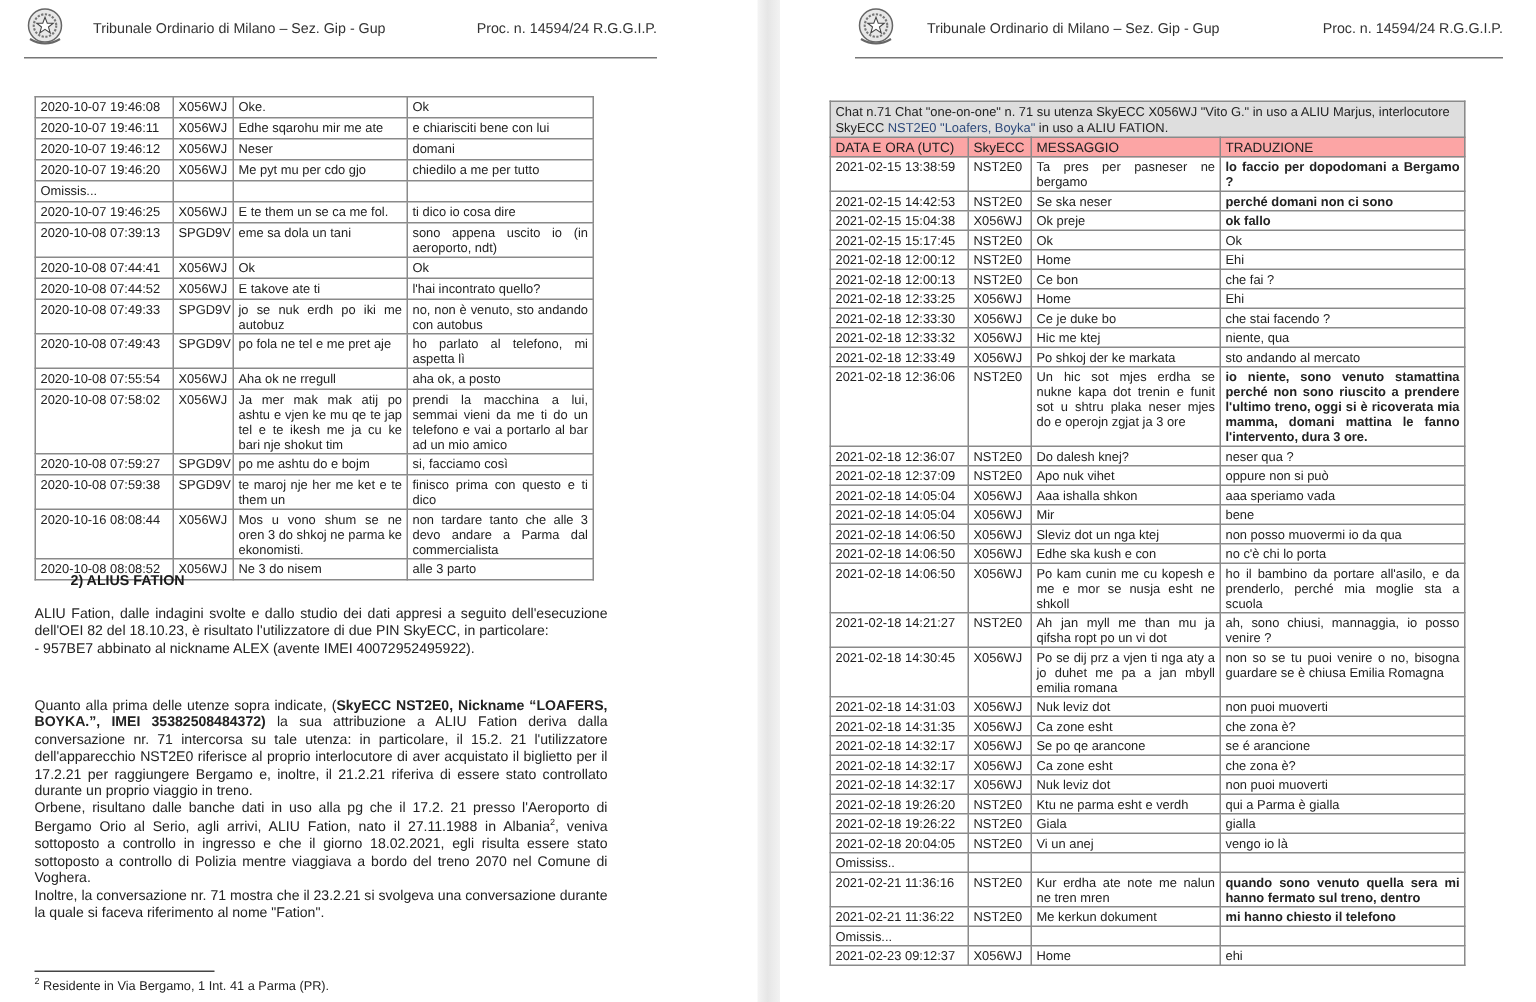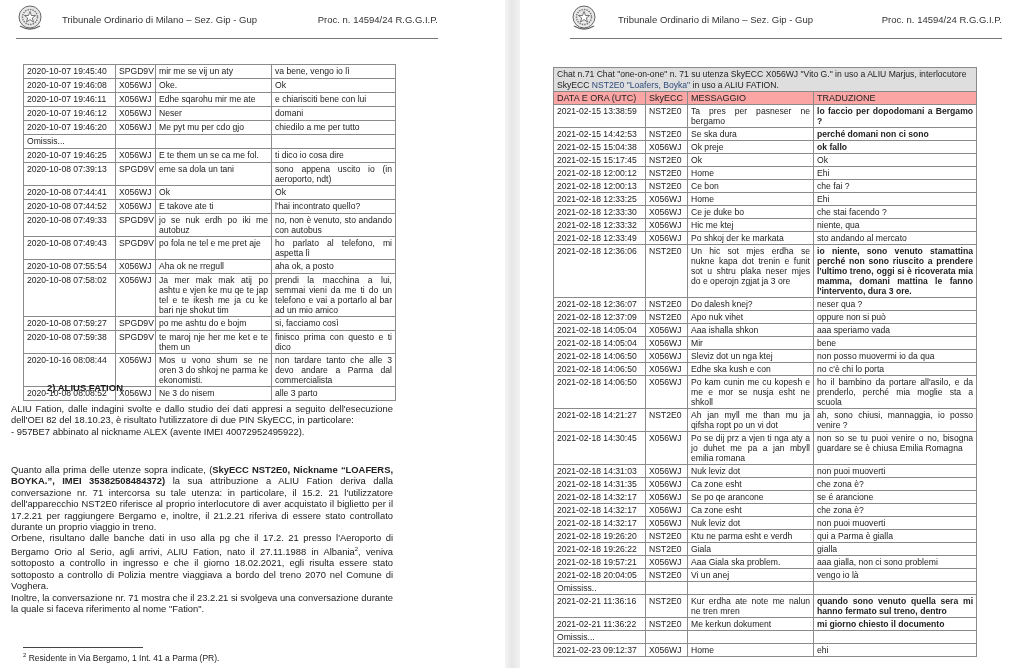--- a/index.html
+++ b/index.html
@@ -23,21 +23,21 @@
 
   table { border-collapse: collapse; font-size: 8.6px; color: #222; table-layout: fixed; }
   td { border: 1px solid #8a8a8a; padding: 1px 3px; vertical-align: top; line-height: 10px; }
   td.j { text-align: justify; }
   td.b { font-weight: bold; }
 
   #left-table { position: absolute; left: 23px; top: 64px; width: 372px; }
   #left-table td { height: 14px; }
 
   .section-title { position: absolute; left: 23px; top: 382px; font-size: 9.5px; font-weight: bold; padding-left: 24px; }
-  .para { position: absolute; left: 11px; width: 382px; font-size: 9.4px; line-height: 11.4px; text-align: justify; color: #222; }
+  .para { position: absolute; left: 23px; width: 382px; font-size: 9.4px; line-height: 11.4px; text-align: justify; color: #222; }
   #para1 { top: 403px; }
   #para2 { top: 464px; }
   .footnote-rule { position: absolute; left: 23px; top: 647px; width: 120px; border-top: 1px solid #444; }
   .footnote { position: absolute; left: 23px; top: 652px; font-size: 8.5px; color: #222; }
 
   #right-table { position: absolute; left: 33px; top: 67px; width: 423px; }
   #right-table td { height: 13px; }
   #right-table tr.caption td { background: #dedede; line-height: 10.5px; }
   #right-table tr.colhead td { background: #fca5a5; font-size: 9px; }
   .blue { color: #2e4a7a; }
@@ -67,26 +67,20 @@
   </div>
 
   <table id="left-table">
     <colgroup>
         <col style="width:92px">
         <col style="width:40px">
         <col style="width:116px">
         <col style="width:124px">
       </colgroup>
     <tbody id="left-tbody">
-        <tr>
-          <td>2020-10-07 19:45:40</td>
-          <td>SPGD9V</td>
-          <td class="j">mir me se vij un aty</td>
-          <td class="j">va bene, vengo io lì</td>
-        </tr>
         <tr>
           <td>2020-10-07 19:46:08</td>
           <td>X056WJ</td>
           <td class="j">Oke.</td>
           <td class="j">Ok</td>
         </tr>
         <tr>
           <td>2020-10-07 19:46:11</td>
           <td>X056WJ</td>
           <td class="j">Edhe sqarohu mir me ate</td>
@@ -233,21 +227,21 @@
       </tr>
     <tr>
           <td>2021-02-15 13:38:59</td>
           <td>NST2E0</td>
           <td class="j">Ta pres per pasneser ne bergamo</td>
           <td class="j b">lo faccio per dopodomani a Bergamo ?</td>
         </tr>
         <tr>
           <td>2021-02-15 14:42:53</td>
           <td>NST2E0</td>
-          <td class="j">Se ska dura</td>
+          <td class="j">Se ska neser</td>
           <td class="j b">perché domani non ci sono</td>
         </tr>
         <tr>
           <td>2021-02-15 15:04:38</td>
           <td>X056WJ</td>
           <td class="j">Ok preje</td>
           <td class="j b">ok fallo</td>
         </tr>
         <tr>
           <td>2021-02-15 15:17:45</td>
@@ -387,26 +381,20 @@
           <td class="j">Ktu ne parma esht e verdh</td>
           <td class="j">qui a Parma è gialla</td>
         </tr>
         <tr>
           <td>2021-02-18 19:26:22</td>
           <td>NST2E0</td>
           <td class="j">Giala</td>
           <td class="j">gialla</td>
         </tr>
         <tr>
-          <td>2021-02-18 19:57:21</td>
-          <td>X056WJ</td>
-          <td class="j">Aaa Giala ska problem.</td>
-          <td class="j">aaa gialla, non ci sono problemi</td>
-        </tr>
-        <tr>
           <td>2021-02-18 20:04:05</td>
           <td>NST2E0</td>
           <td class="j">Vi un anej</td>
           <td class="j">vengo io là</td>
         </tr>
         <tr>
           <td>Omississ..</td>
           <td></td>
           <td class="j"></td>
           <td class="j"></td>
@@ -414,21 +402,21 @@
         <tr>
           <td>2021-02-21 11:36:16</td>
           <td>NST2E0</td>
           <td class="j">Kur erdha ate note me nalun ne tren mren</td>
           <td class="j b">quando sono venuto quella sera mi hanno fermato sul treno, dentro</td>
         </tr>
         <tr>
           <td>2021-02-21 11:36:22</td>
           <td>NST2E0</td>
           <td class="j">Me kerkun dokument</td>
-          <td class="j b">mi giorno chiesto il documento</td>
+          <td class="j b">mi hanno chiesto il telefono</td>
         </tr>
         <tr>
           <td>Omissis...</td>
           <td></td>
           <td class="j"></td>
           <td class="j"></td>
         </tr>
         <tr>
           <td>2021-02-23 09:12:37</td>
           <td>X056WJ</td>

